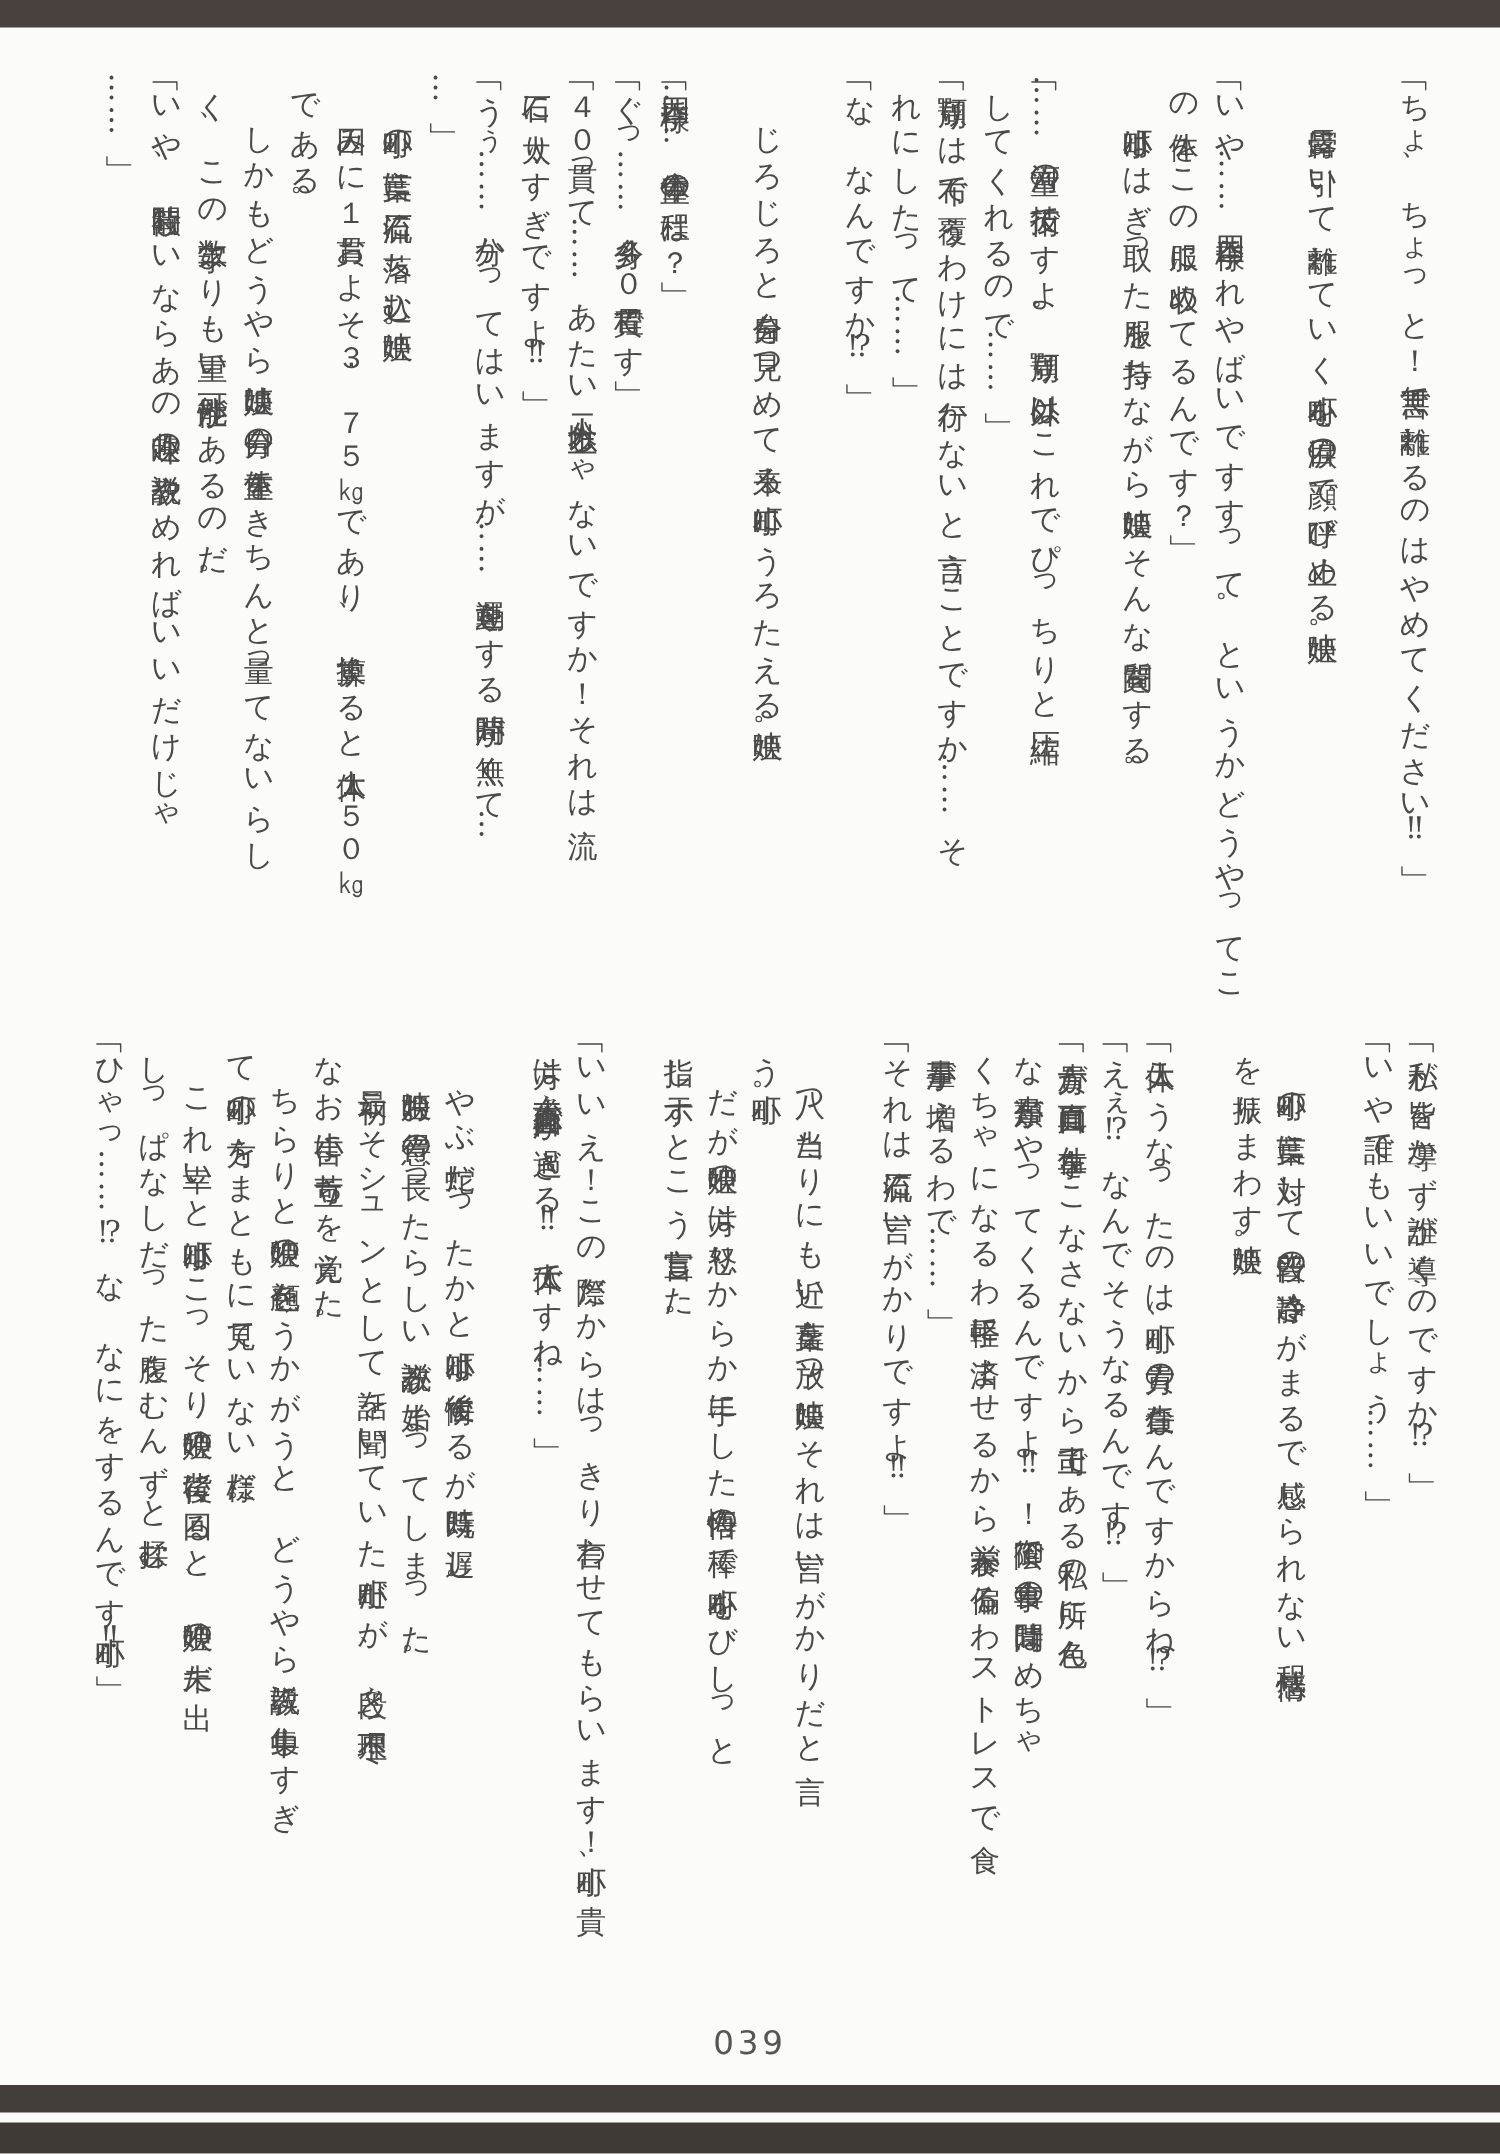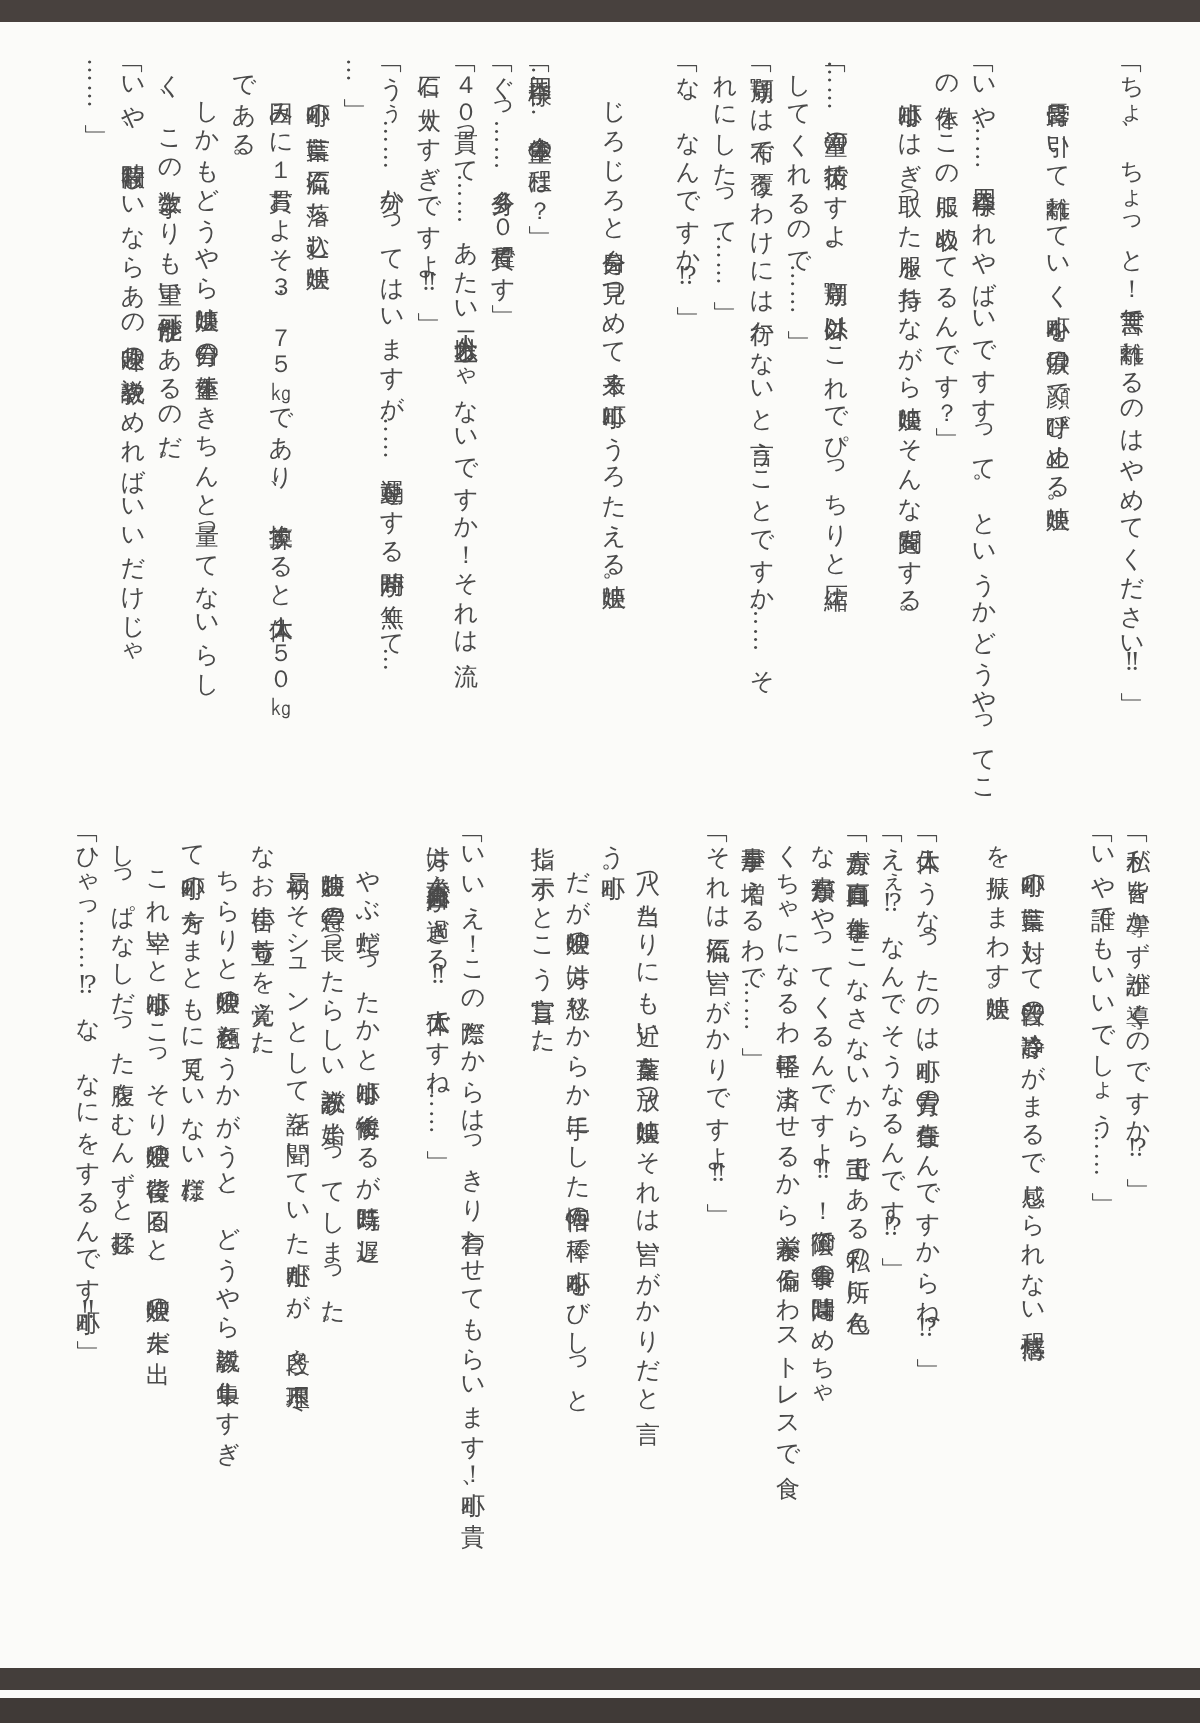--- a/index.html
+++ b/index.html
@@ -105,16 +105,17 @@
       <div class="vline">　映姫お得意の長ったらしい説教が始まってしまった。</div>
       <div class="vline">　最初こそシュンとして話を聞いていた小町だが、段々と理不尽</div>
       <div class="vline">なお小言に苛立ちを覚えた。</div>
       <div class="vline">　ちらりと映姫の顔色をうかがうと、どうやら説教に集中しすぎ</div>
       <div class="vline">て小町の方をまともに見ていない様だ。</div>
       <div class="vline">　これ幸いと小町はこっそり映姫の背後に回ると、映姫の未だ出</div>
       <div class="vline">しっぱなしだった腹をむんずと揉む。</div>
       <div class="vline">「ひゃっ……⁉な、なにをするんです小町‼」</div>
     </div>
 
+  <div class="page-number">039</div>
 
   <div class="bar bar-bottom-1"></div>
   <div class="bar bar-bottom-2"></div>
 </div>
 
 </body></html>

